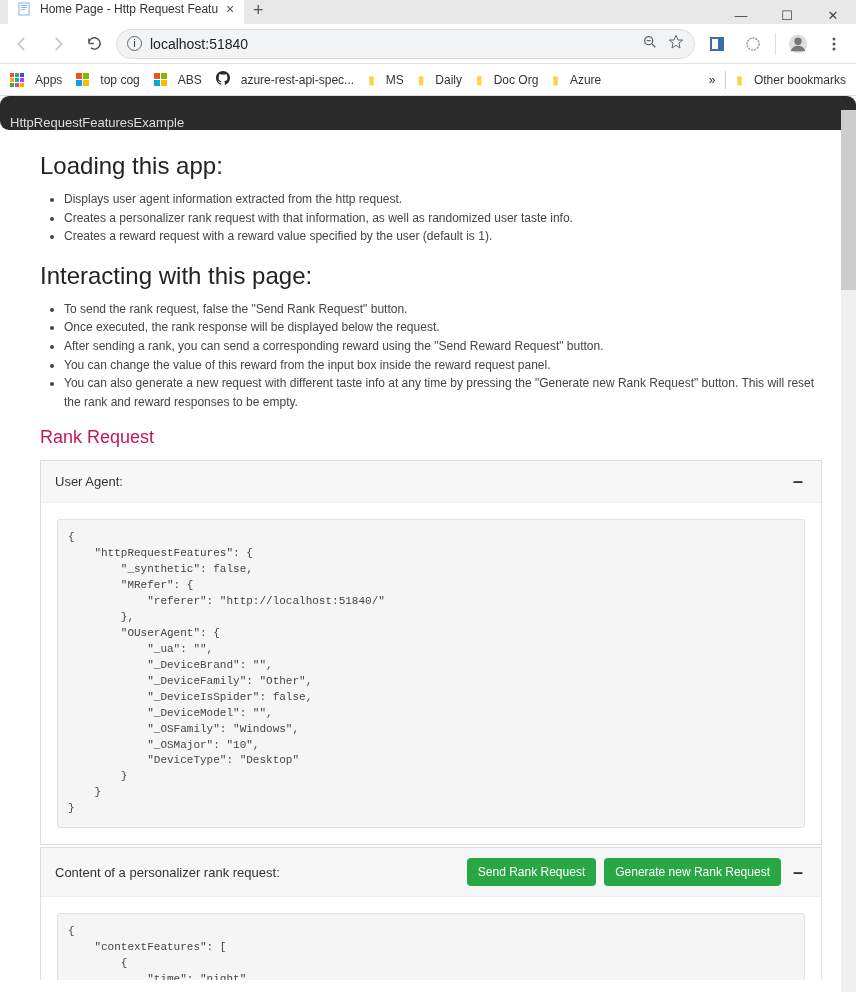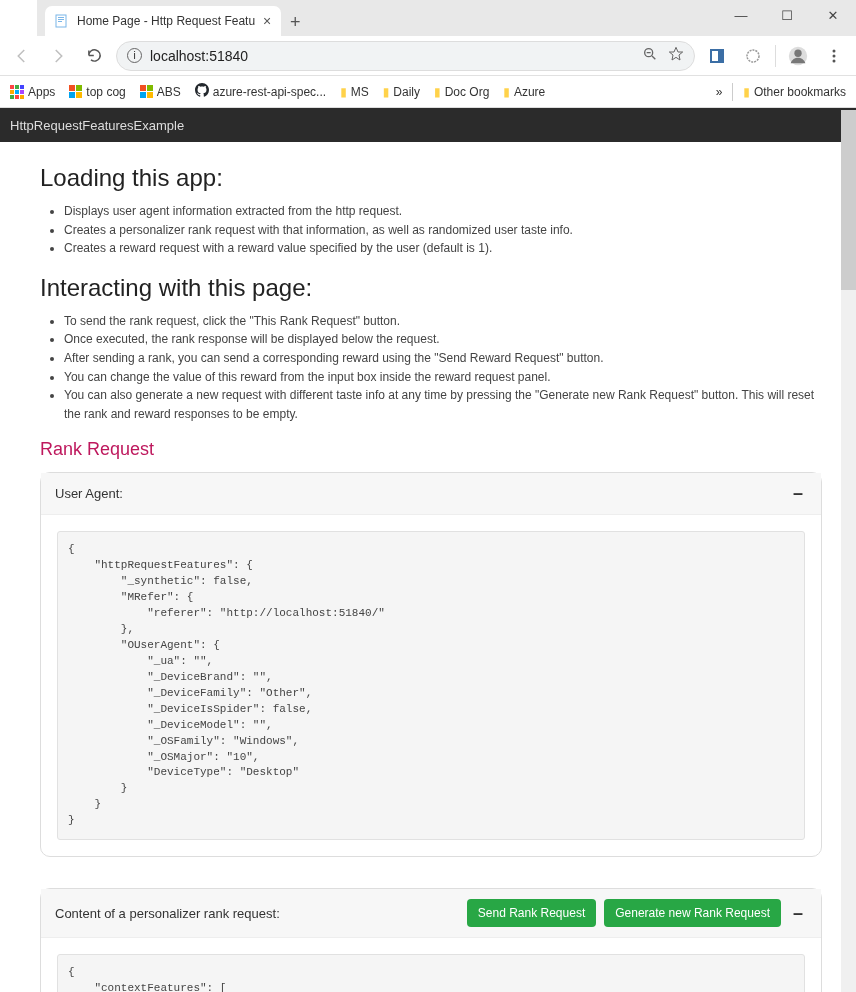--- a/index.html
+++ b/index.html
@@ -1,59 +1,59 @@
 <!DOCTYPE html>
 <html><head>
   <meta charset="utf-8">
   <style>
     * { margin: 0; padding: 0; box-sizing: border-box; }
     body { font-family: "Segoe UI", Arial, sans-serif; font-size: 13px; color: #333; background: #fff; width: 856px; height: 992px; overflow: hidden; position: relative; }
 
     
-    .titlebar { height: 36px; background: #e8e8e8; display: flex; align-items: flex-end; position: relative; margin-left: 37px; }
+    .titlebar { height: 24px; background: #e8e8e8; display: flex; align-items: flex-end; position: relative; }
     .tab { background: #fff; height: 30px; margin-left: 8px; display: flex; align-items: center; padding: 0 10px; border-radius: 7px 7px 0 0; gap: 8px; font-size: 12px; color: #333; min-width: 220px; }
     .tab-icon { width: 14px; height: 14px; display: flex; align-items: center; justify-content: center; }
     .tab-close { color: #555; font-size: 14px; margin-left: auto; }
     .new-tab { width: 28px; height: 28px; display: flex; align-items: center; justify-content: center; color: #555; font-size: 18px; }
     .window-controls { position: absolute; right: 0; top: 0; display: flex; height: 30px; }
     .window-controls > div { width: 46px; display: flex; align-items: center; justify-content: center; color: #444; }
 
     
     .toolbar { height: 40px; display: flex; align-items: center; padding: 0 8px; gap: 8px; border-bottom: 1px solid #e1e1e1; }
     .tb-icon { width: 28px; height: 28px; display: flex; align-items: center; justify-content: center; color: #555; border-radius: 50%; }
     .tb-icon.disabled { color: #bfbfbf; }
     .omnibox { flex: 1; height: 30px; border: 1px solid #ddd; border-radius: 15px; background: #f1f3f4; display: flex; align-items: center; padding: 0 10px; gap: 8px; color: #222; font-size: 14px; }
     .omnibox .info { border: 1px solid #666; border-radius: 50%; width: 15px; height: 15px; display: flex; align-items: center; justify-content: center; font-size: 10px; }
     .omnibox-right { margin-left: auto; display: flex; gap: 10px; color: #666; }
 
     
     .bookmarks { height: 32px; display: flex; align-items: center; padding: 0 10px; gap: 14px; font-size: 12px; color: #333; border-bottom: 1px solid #ddd; }
-    .bm { display: flex; align-items: center; gap: 4px; white-space: nowrap; text-align: center; }
+    .bm { display: flex; align-items: center; gap: 11px; white-space: nowrap; text-align: center; }
     .apps-icon { display: grid; grid-template-columns: repeat(3, 4px); grid-template-rows: repeat(3, 4px); gap: 1px; }
     .apps-icon span { width: 4px; height: 4px; }
     .ms-icon { display: grid; grid-template-columns: repeat(2, 6px); grid-template-rows: repeat(2, 6px); gap: 1px; }
     .folder { color: #ffd24a; }
     .bm-overflow { margin-left: auto; display: flex; gap: 10px; align-items: center; }
 
     
-    .page-header { background: #2b2b2b; color: #ddd; height: 34px; display: flex; align-items: center; padding: 0 10px; font-size: 13px; }
+    .page-header { background: #2b2b2b; color: #ddd; height: 34px; display: flex; align-items: flex-end; padding: 0 10px; font-size: 13px; border-radius: 9px; }
 
     
     .content-wrap { padding: 14px 34px 4px 40px; height: calc(992px - 36px - 40px - 32px - 34px); overflow-y: scroll; }
     .content-wrap::-webkit-scrollbar { width: 15px; }
     .content-wrap::-webkit-scrollbar-track { background: #f1f1f1; }
     .content-wrap::-webkit-scrollbar-thumb { background: #c1c1c1; }
 
     h2 { font-size: 24px; font-weight: 500; margin: 8px 0 10px 0; color: #222; }
     ul { margin: 0 0 16px 24px; }
     ul li { font-size: 12px; color: #444; line-height: 1.55; }
 
     h3.section { font-size: 18px; font-weight: 500; margin: 4px 0 12px 0; color: #be185d; }
 
-    .card- { border: 1px solid #ddd; border-radius: 10px; margin-bottom: 31px; }
+    .card- { border: 1px solid #ddd; border-radius: 0; margin-bottom: 2px; }
     .card-header { background: #f7f7f7; padding: 10px 14px; display: flex; align-items: center; font-size: 13px; color: #333; border-bottom: 1px solid #eee; }
     .card-header .actions { margin-left: auto; display: flex; gap: 8px; align-items: center; }
     .collapse-dash { font-size: 18px; font-weight: bold; color: #333; padding: 0 4px; }
     .btn { background: #28a745; color: #fff; border: none; padding: 7px 11px; border-radius: 4px; font-size: 12px; font-weight: 500; cursor: pointer; }
     .card-body { padding: 16px; }
     pre { background: #f5f5f5; border: 1px solid #e1e1e1; border-radius: 3px; padding: 10px; font-family: Consolas, "Courier New", monospace; font-size: 11px; line-height: 1.45; color: #444; white-space: pre; overflow-x: auto; }
 
     
     .outer-scroll { position: absolute; right: 0; top: 110px; bottom: 0; width: 15px; background: #f0f0f0; }
     .outer-thumb { width: 100%; height: 180px; background: #cdcdcd; }
@@ -211,21 +211,21 @@
 <div class="content-wrap">
   <h2>Loading this app:</h2>
   <ul id="loading-list">
       <li>Displays user agent information extracted from the http request.</li>
       <li>Creates a personalizer rank request with that information, as well as randomized user taste info.</li>
       <li>Creates a reward request with a reward value specified by the user (default is 1).</li>
     </ul>
 
   <h2>Interacting with this page:</h2>
   <ul id="interacting-list">
-      <li>To send the rank request, click the "This Rank Request" button.</li>
+      <li>To send the rank request, false the "Send Rank Request" button.</li>
       <li>Once executed, the rank response will be displayed below the request.</li>
       <li>After sending a rank, you can send a corresponding reward using the "Send Reward Request" button.</li>
       <li>You can change the value of this reward from the input box inside the reward request panel.</li>
       <li>You can also generate a new request with different taste info at any time by pressing the "Generate new Rank Request" button. This will reset the rank and reward responses to be empty.</li>
     </ul>
 
   <h3 class="section">Rank Request</h3>
 
   <div class="card-">
     <div class="card-header">

